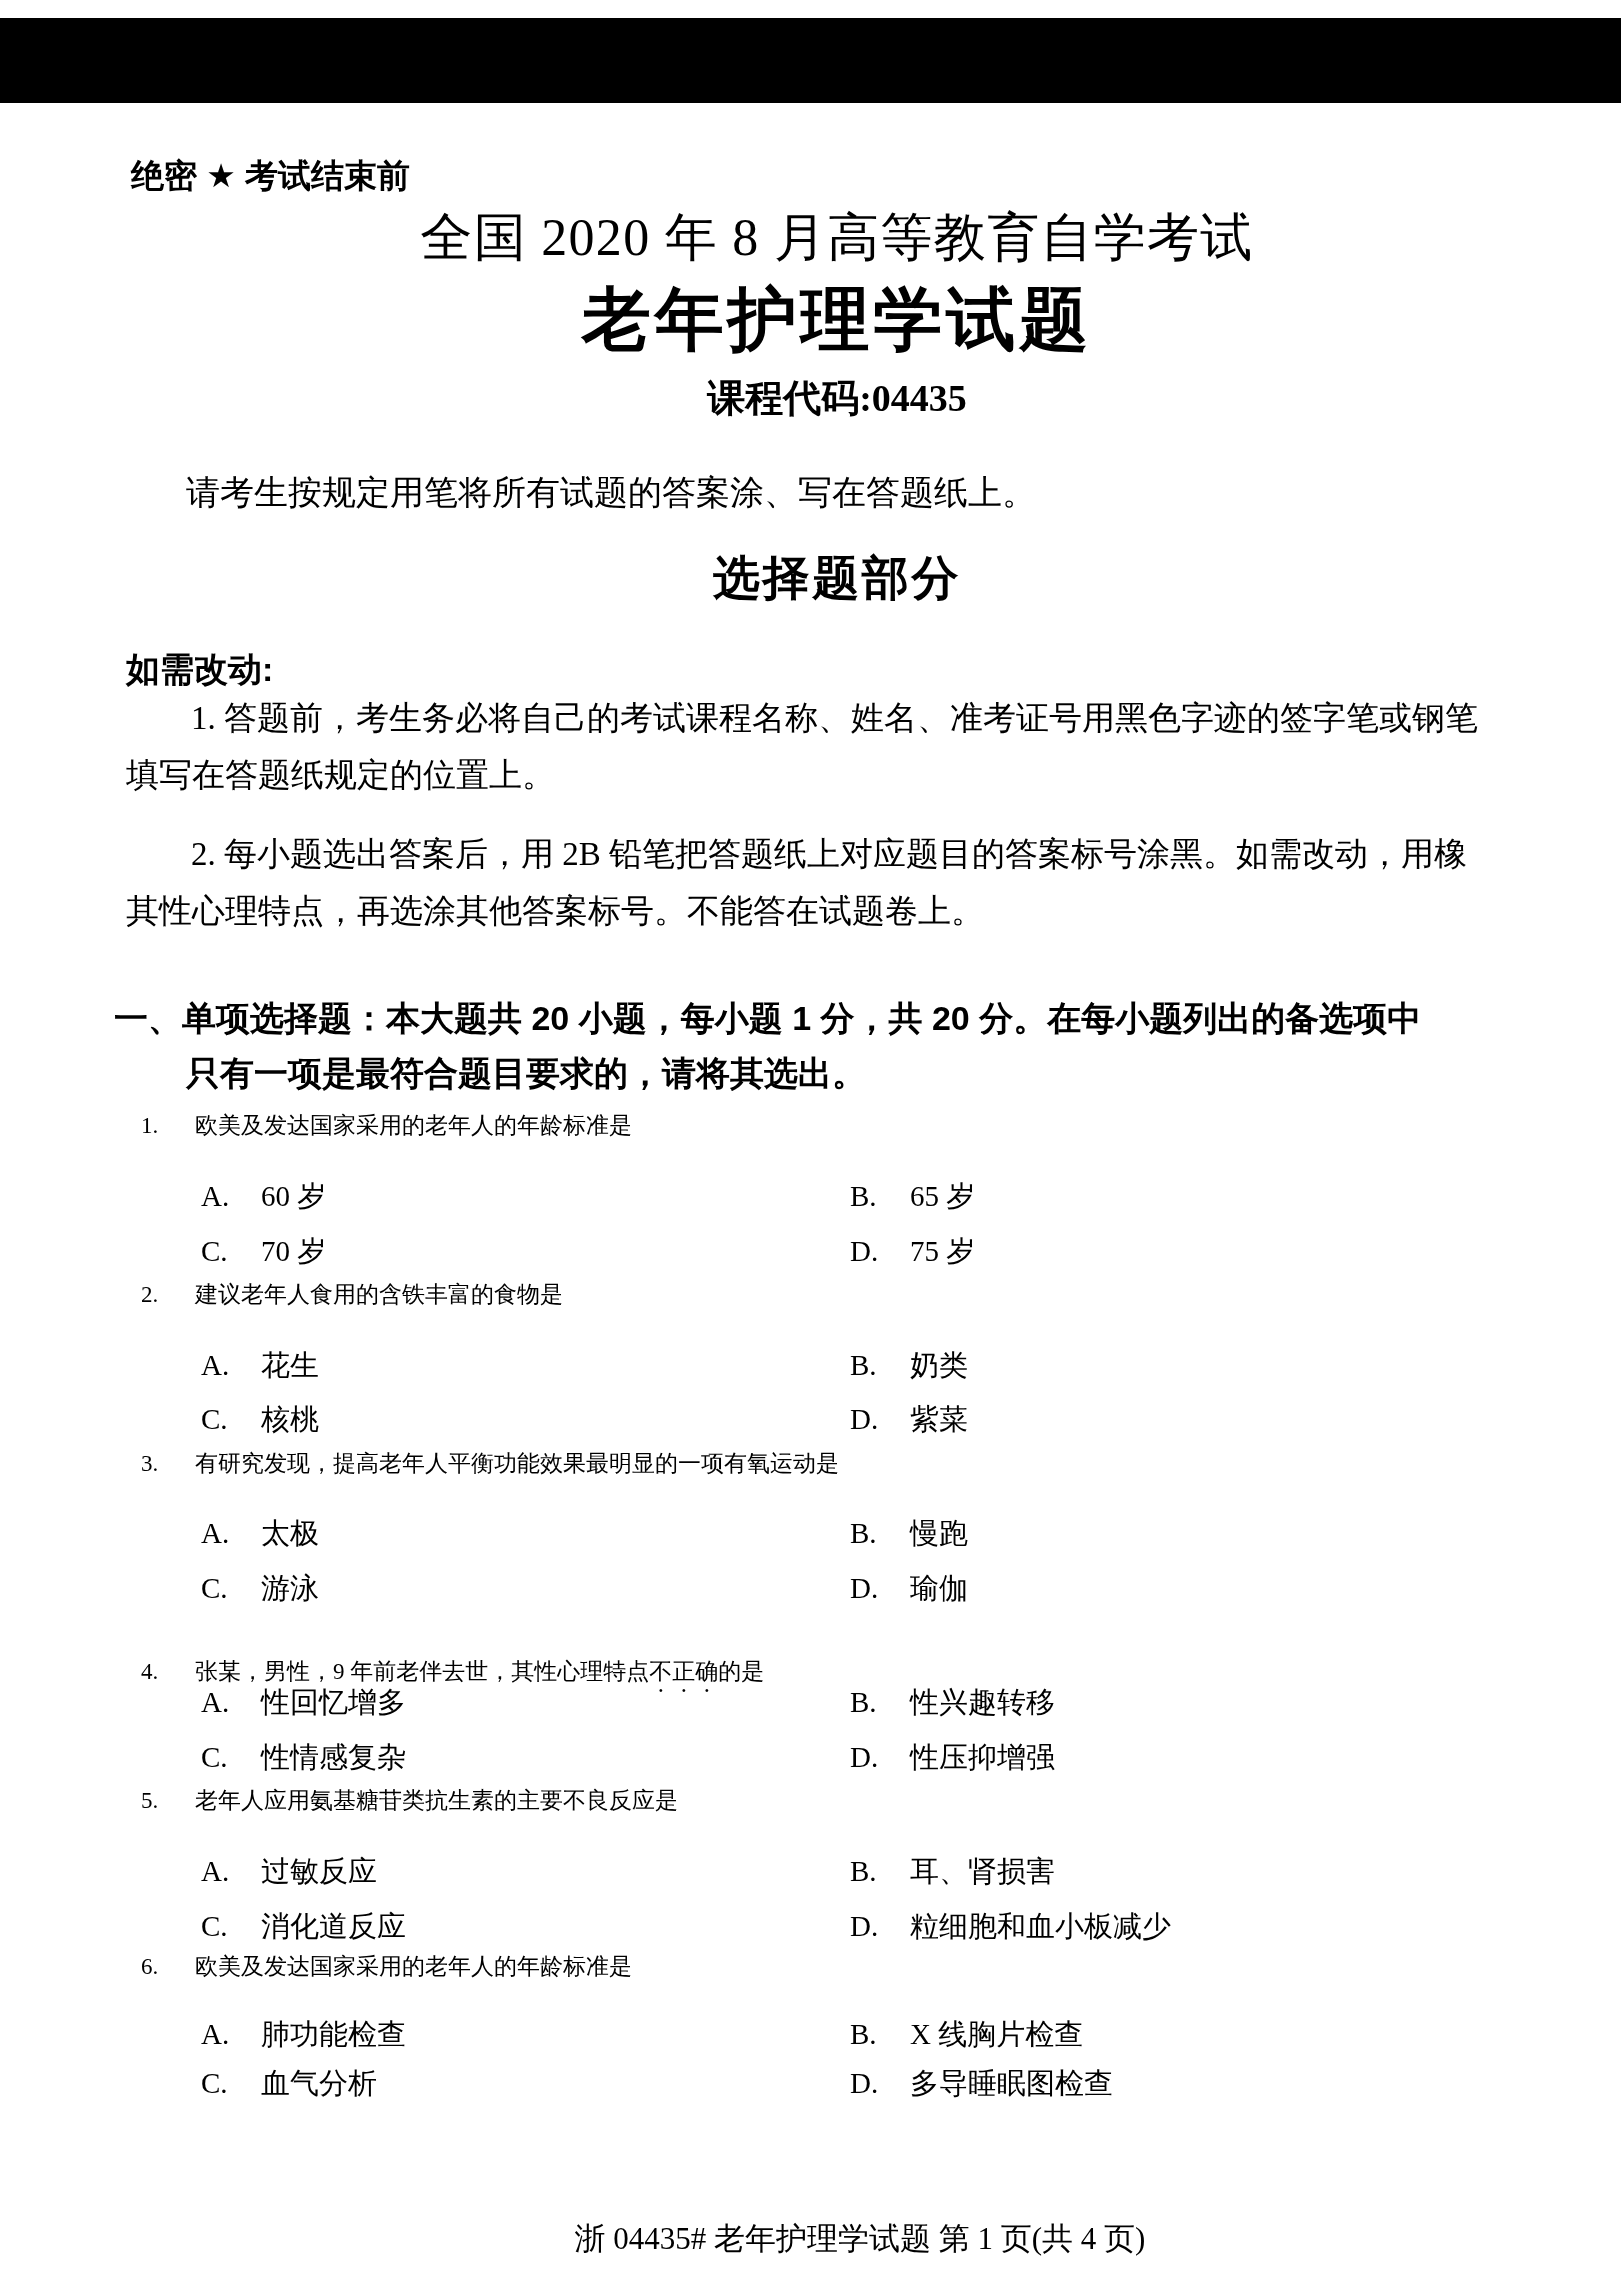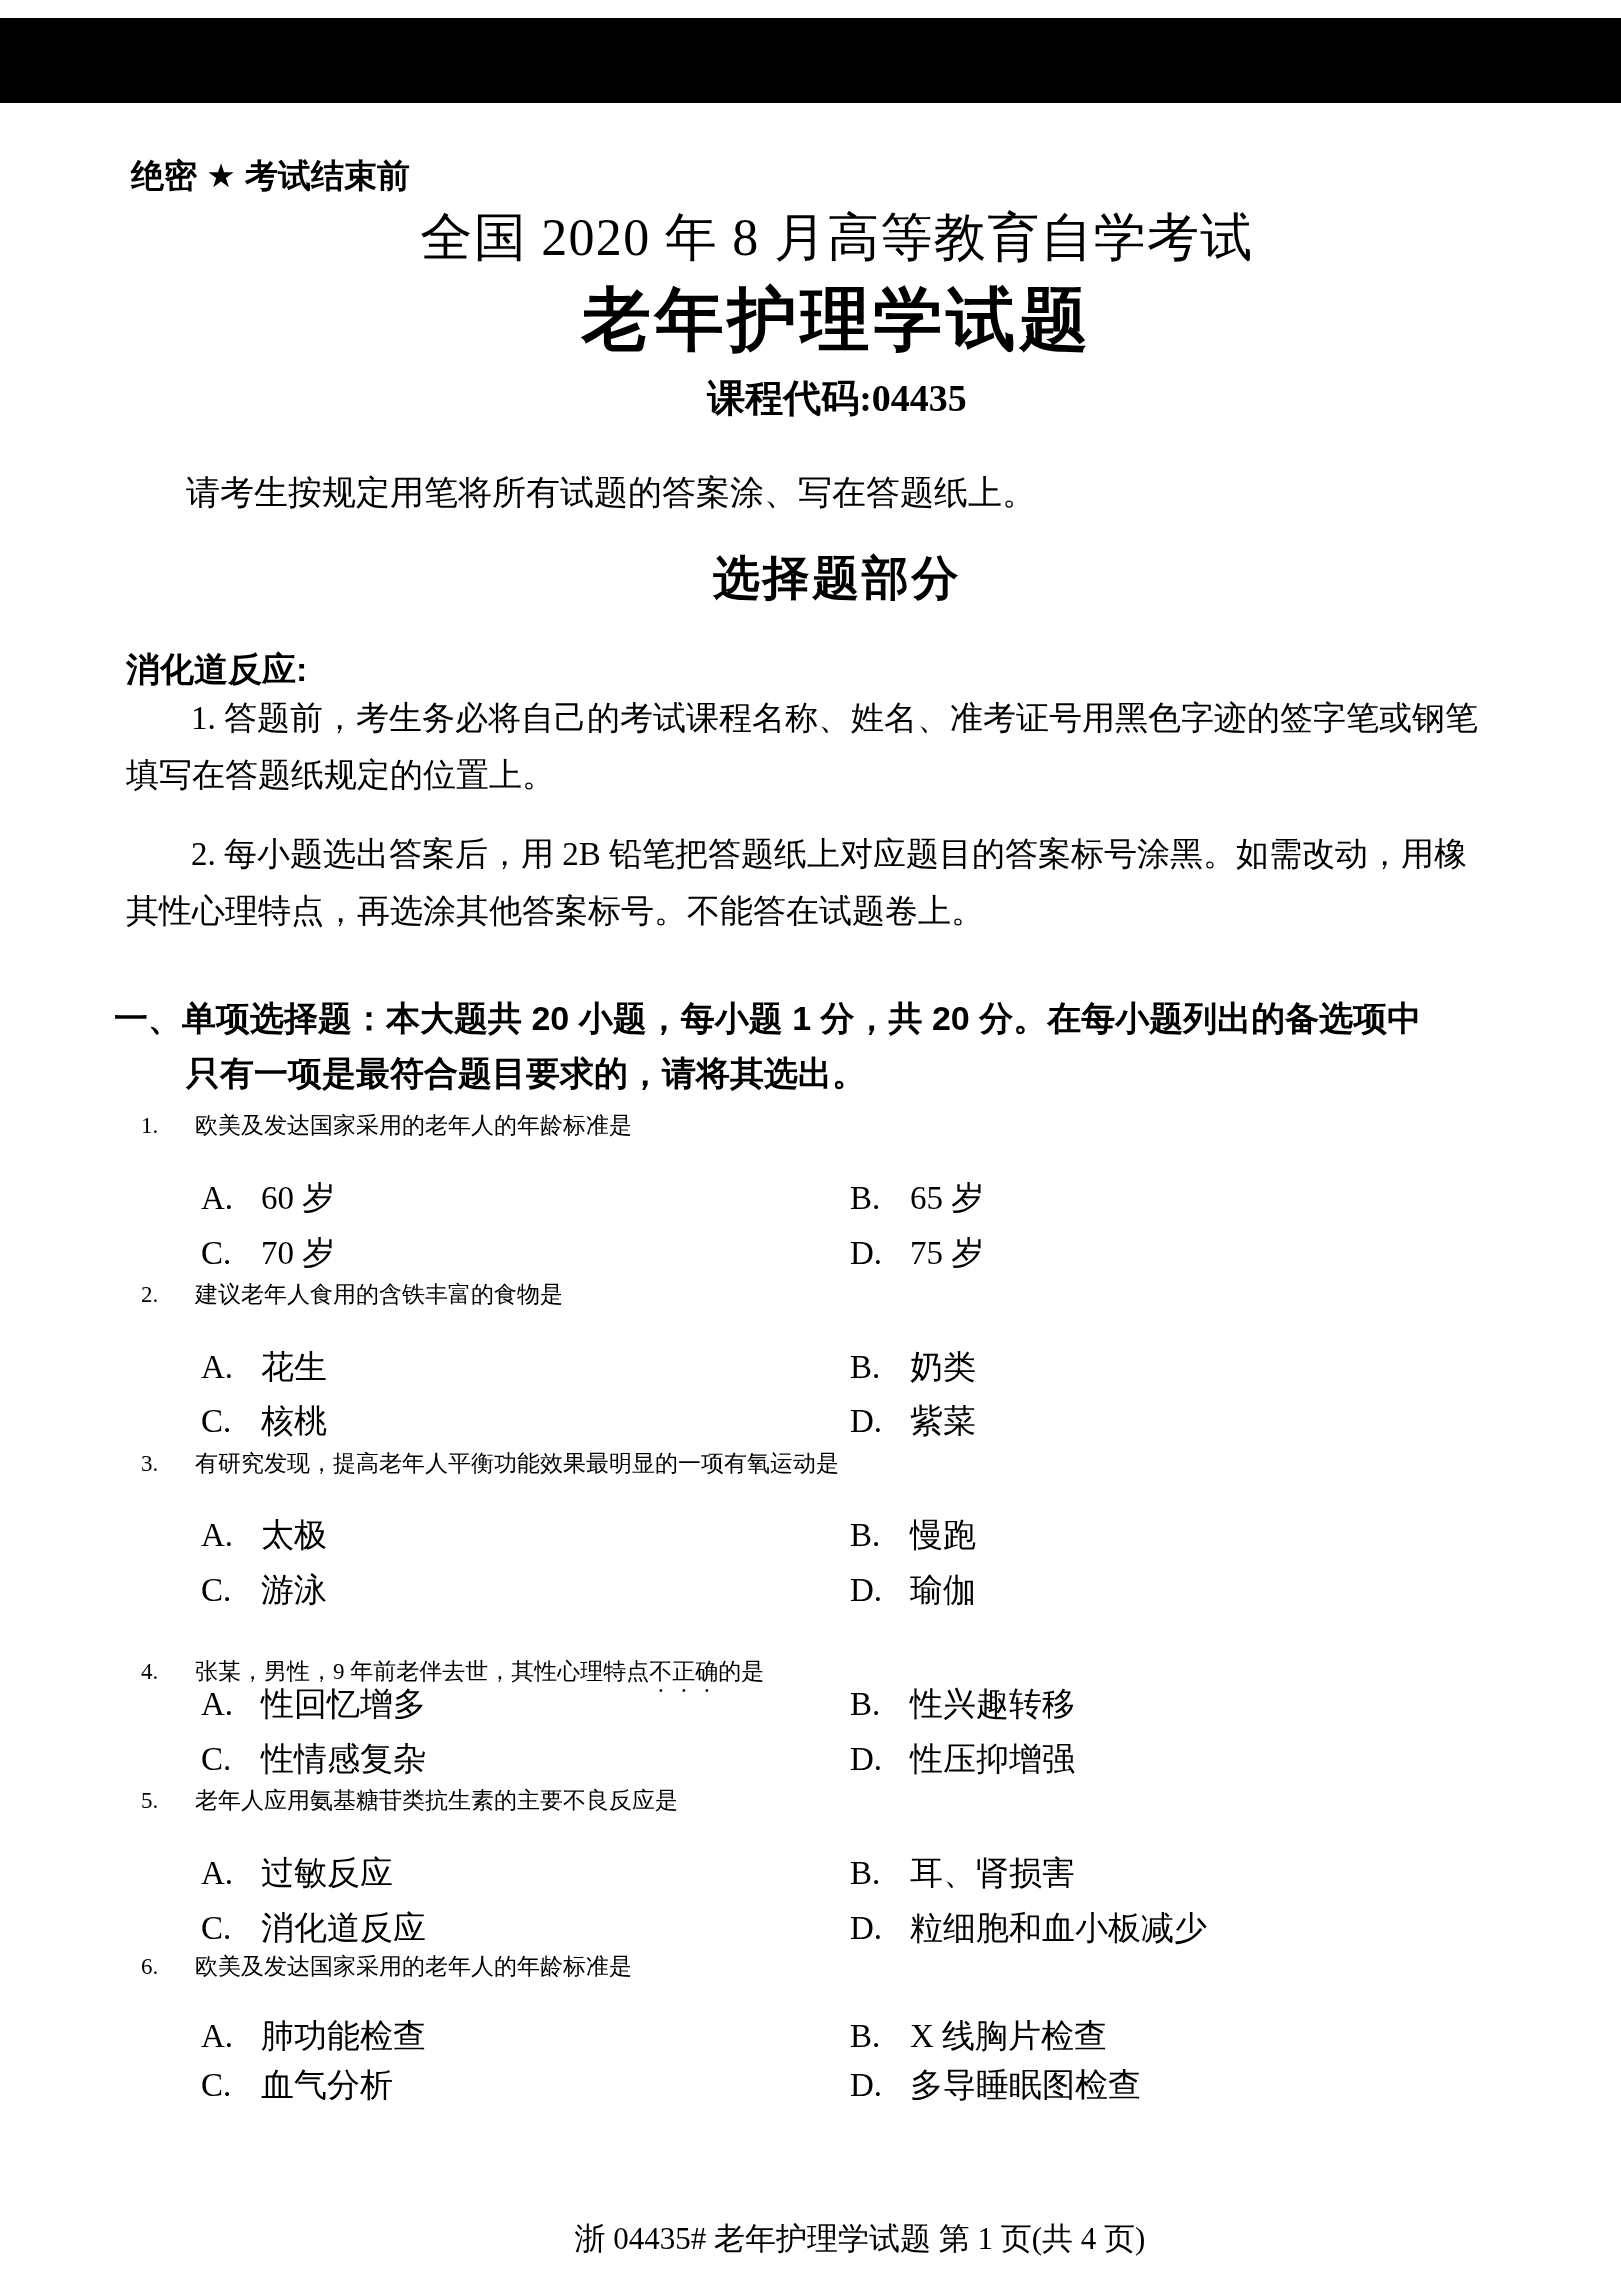--- a/index.html
+++ b/index.html
@@ -25,21 +25,21 @@
   .n1l2{top:757px;left:126px;}
   .n2l1{top:836px;left:191px;}
   .n2l2{top:893px;left:126px;}
 
   .sec-line{font-size:34px;}
   .sec1{top:999px;left:114px;}
   .sec2{top:1054px;left:186px;}
 
   .q-line{left:141px;font-size:23px;}
   .q-num{display:inline-block;width:54px;}
-  .opt-row{left:201px;right:16px;font-size:33px;}
+  .opt-row{left:201px;right:16px;font-size:29px;}
   .opt{white-space:nowrap;}
   .opt-b{position:absolute;left:649px;top:0;}
   .opt-label{display:inline-block;width:60px;}
 
   .q1{top:1113px;} .q1ab{top:1180px;} .q1cd{top:1235px;}
   .q2{top:1282px;} .q2ab{top:1349px;} .q2cd{top:1403px;}
   .q3{top:1451px;} .q3ab{top:1517px;} .q3cd{top:1572px;}
   .q4{top:1659px;} .q4ab{top:1686px;} .q4cd{top:1741px;}
   .q5{top:1788px;} .q5ab{top:1855px;} .q5cd{top:1910px;}
   .q6{top:1954px;} .q6ab{top:2018px;} .q6cd{top:2067px;}
@@ -60,21 +60,21 @@
   <div class="abs sans b classification">绝密 ★ 考试结束前</div>
 
   <div class="abs serif center title1">全国 2020 年 8 月高等教育自学考试</div>
   <div class="abs serif b center title2">老年护理学试题</div>
   <div class="abs serif b center course">课程代码:04435</div>
 
   <div class="abs sans instruction">请考生按规定用笔将所有试题的答案涂、写在答题纸上。</div>
 
   <div class="abs sans b center part-heading">选择题部分</div>
 
-  <div class="abs sans b notes-heading">消化道反应:</div>
+  <div class="abs sans b notes-heading">如需改动:</div>
 
   <div class="abs serif note-line n1l1">1. 答题前，考生务必将自己的考试课程名称、姓名、准考证号用黑色字迹的签字笔或钢笔</div>
   <div class="abs serif note-line n1l2">填写在答题纸规定的位置上。</div>
   <div class="abs serif note-line n2l1">2. 每小题选出答案后，用 2B 铅笔把答题纸上对应题目的答案标号涂黑。如需改动，用橡</div>
   <div class="abs serif note-line n2l2">其性心理特点，再选涂其他答案标号。不能答在试题卷上。</div>
 
   <div class="abs sans b sec-line sec1">一、单项选择题：本大题共 20 小题，每小题 1 分，共 20 分。在每小题列出的备选项中</div>
   <div class="abs sans b sec-line sec2">只有一项是最符合题目要求的，请将其选出。</div>
 
   <div class="abs serif q-line q1">

